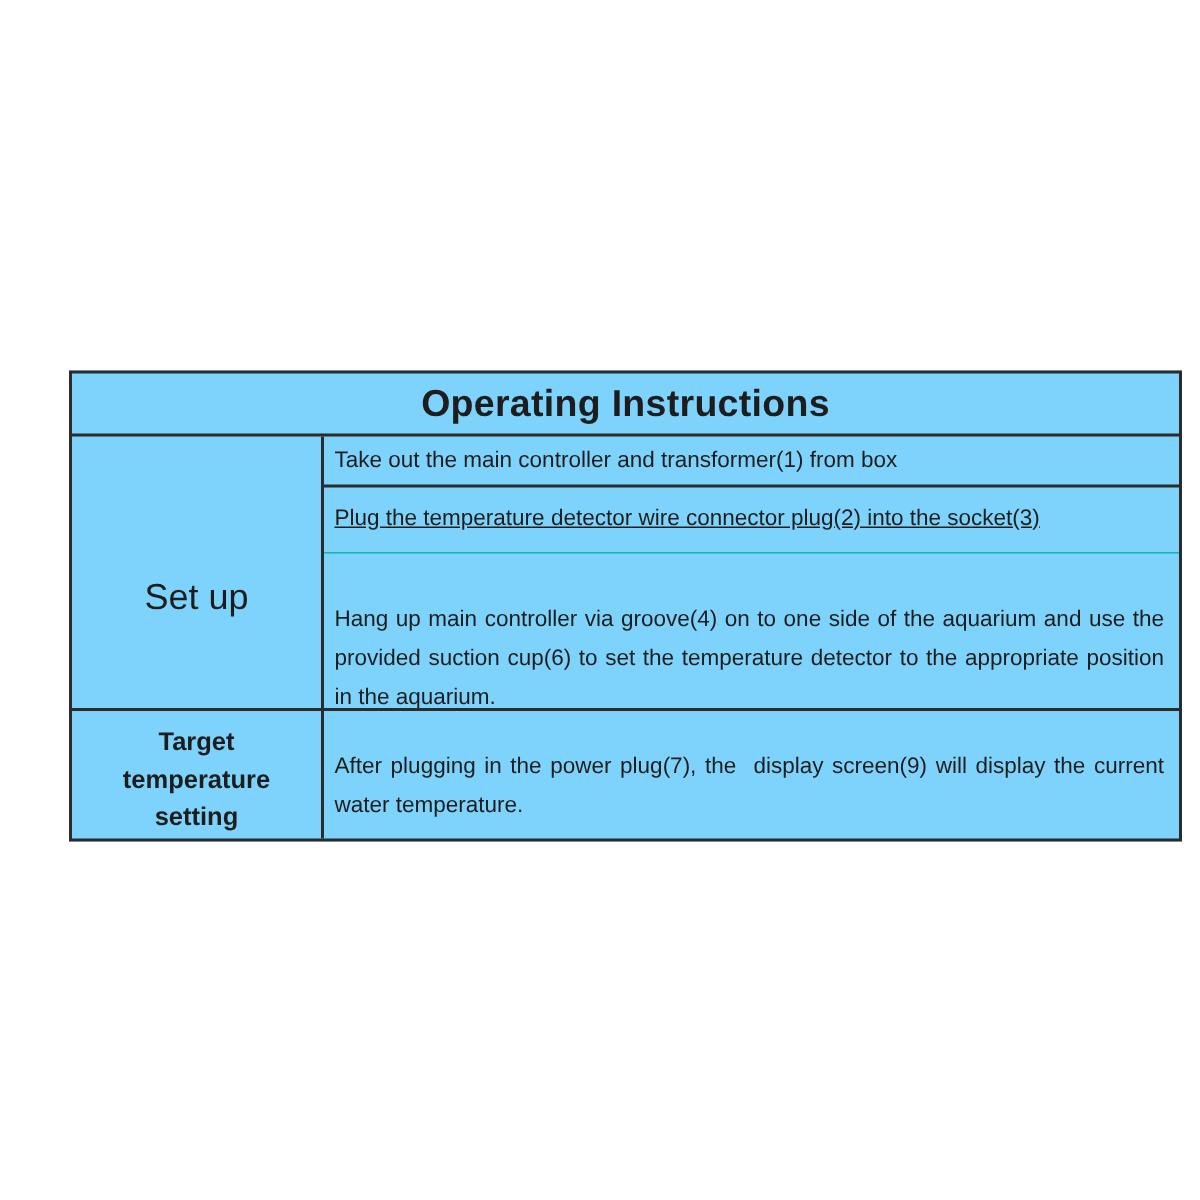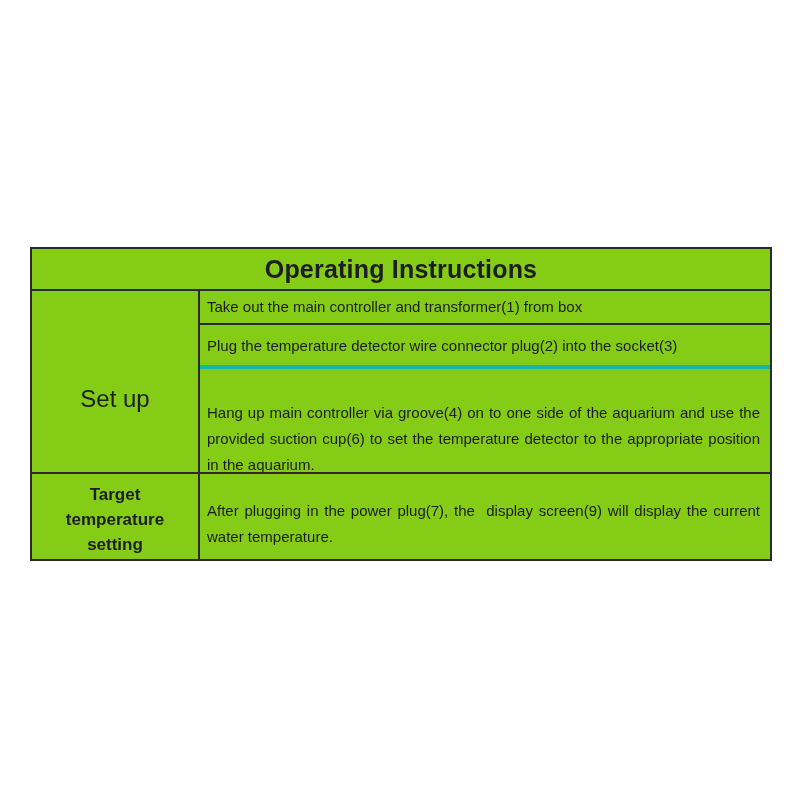--- a/index.html
+++ b/index.html
@@ -10,30 +10,30 @@
   body {
     width: 800px;
     height: 800px;
     position: relative;
     font-family: "Liberation Sans", "DejaVu Sans", sans-serif;
     color: #1d1d1d;
     -webkit-font-smoothing: antialiased;
   }
   .ops-table {
     position: absolute;
-    left: 30px;
+    left: 46px;
     top: 247px;
     width: 742px;
     height: 314px;
     box-sizing: border-box;
     border: 2.5px solid #2b2b2b;
     display: grid;
     grid-template-columns: 168px 1fr;
     grid-template-rows: 42px 34px 44px 105px 1fr;
-    background: #84cc16;
+    background: #7dd3fc;
   }
   .cell {
     box-sizing: border-box;
     overflow: hidden;
   }
   .title-cell {
     grid-column: 1 / 3;
     grid-row: 1;
     border-bottom: 2px solid #2b2b2b;
     display: flex;
@@ -75,22 +75,23 @@
     padding-right: 10px;
     white-space: pre-wrap;
   }
   .step-1 {
     grid-row: 2;
     border-bottom: 2px solid #2b2b2b;
     line-height: 31px;
   }
   .step-2 {
     grid-row: 3;
-    border-bottom: 4px solid #14b8a6;
+    border-bottom: 1px solid #14b8a6;
     line-height: 42px;
+    text-decoration: underline;
   }
   .step-3 {
     grid-row: 4;
     border-bottom: 2px solid #2b2b2b;
     padding-top: 31px;
     line-height: 26px;
     text-align: justify;
   }
   .step-4 {
     grid-row: 5;

